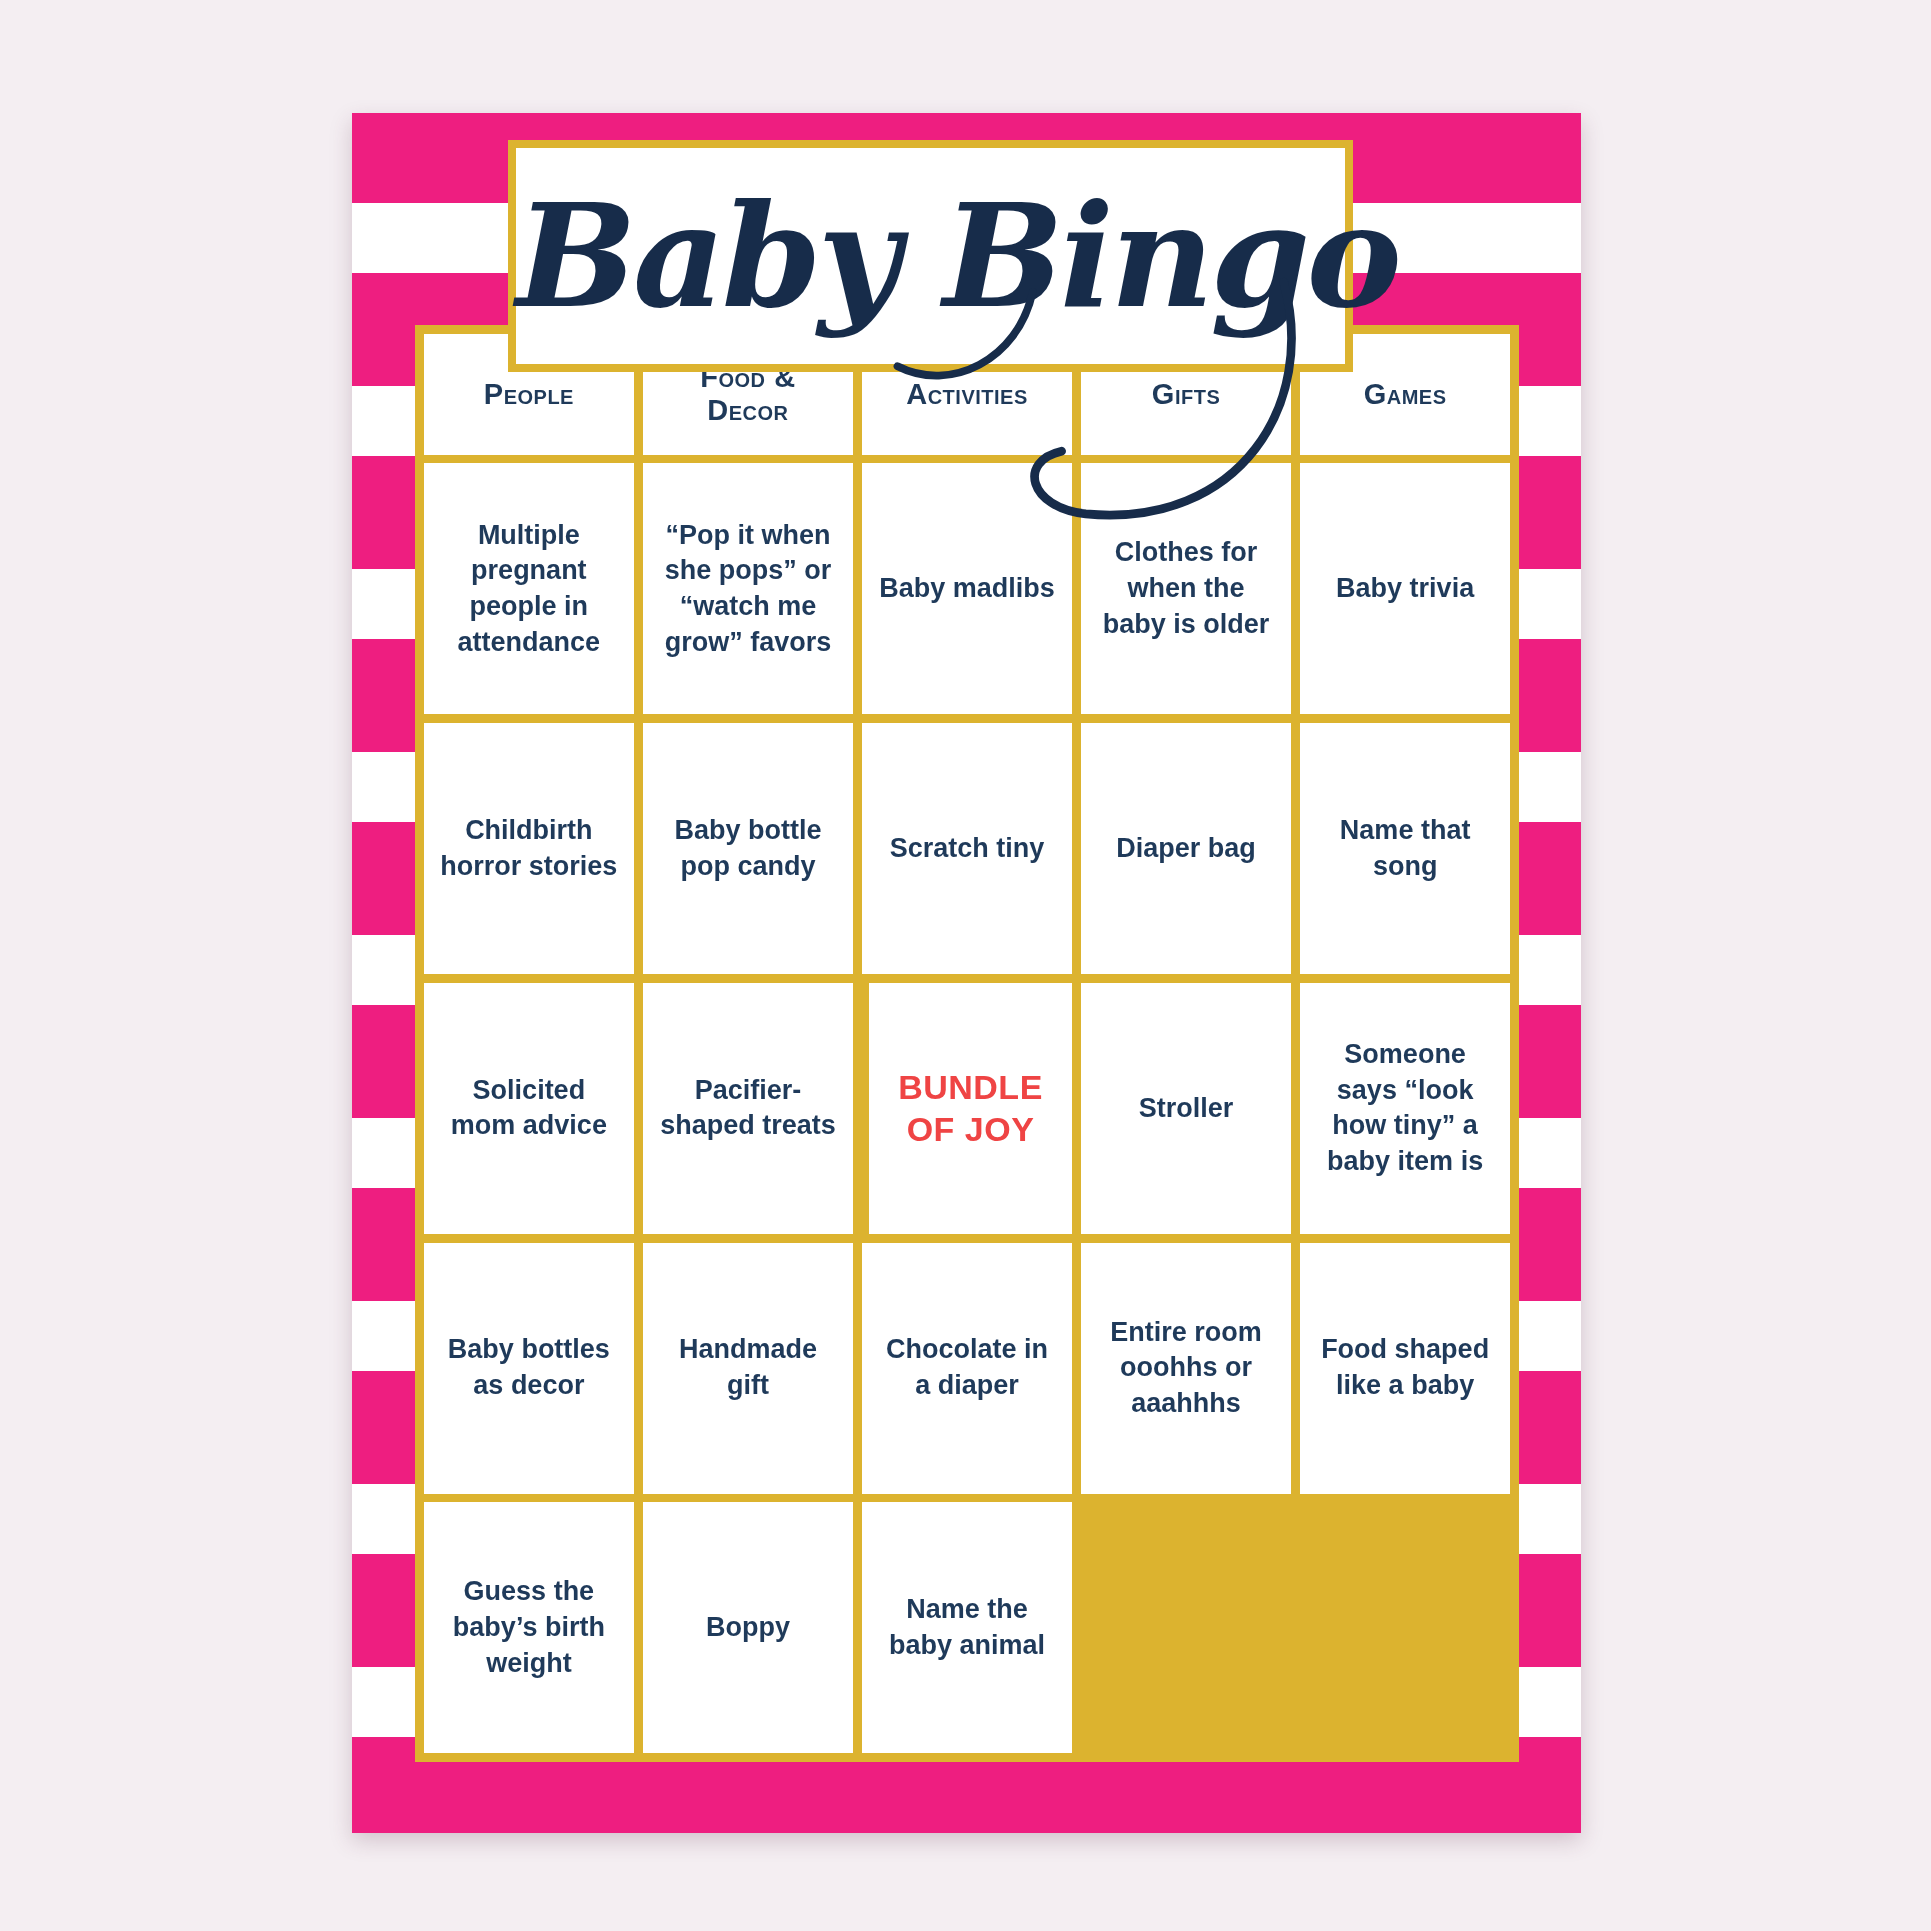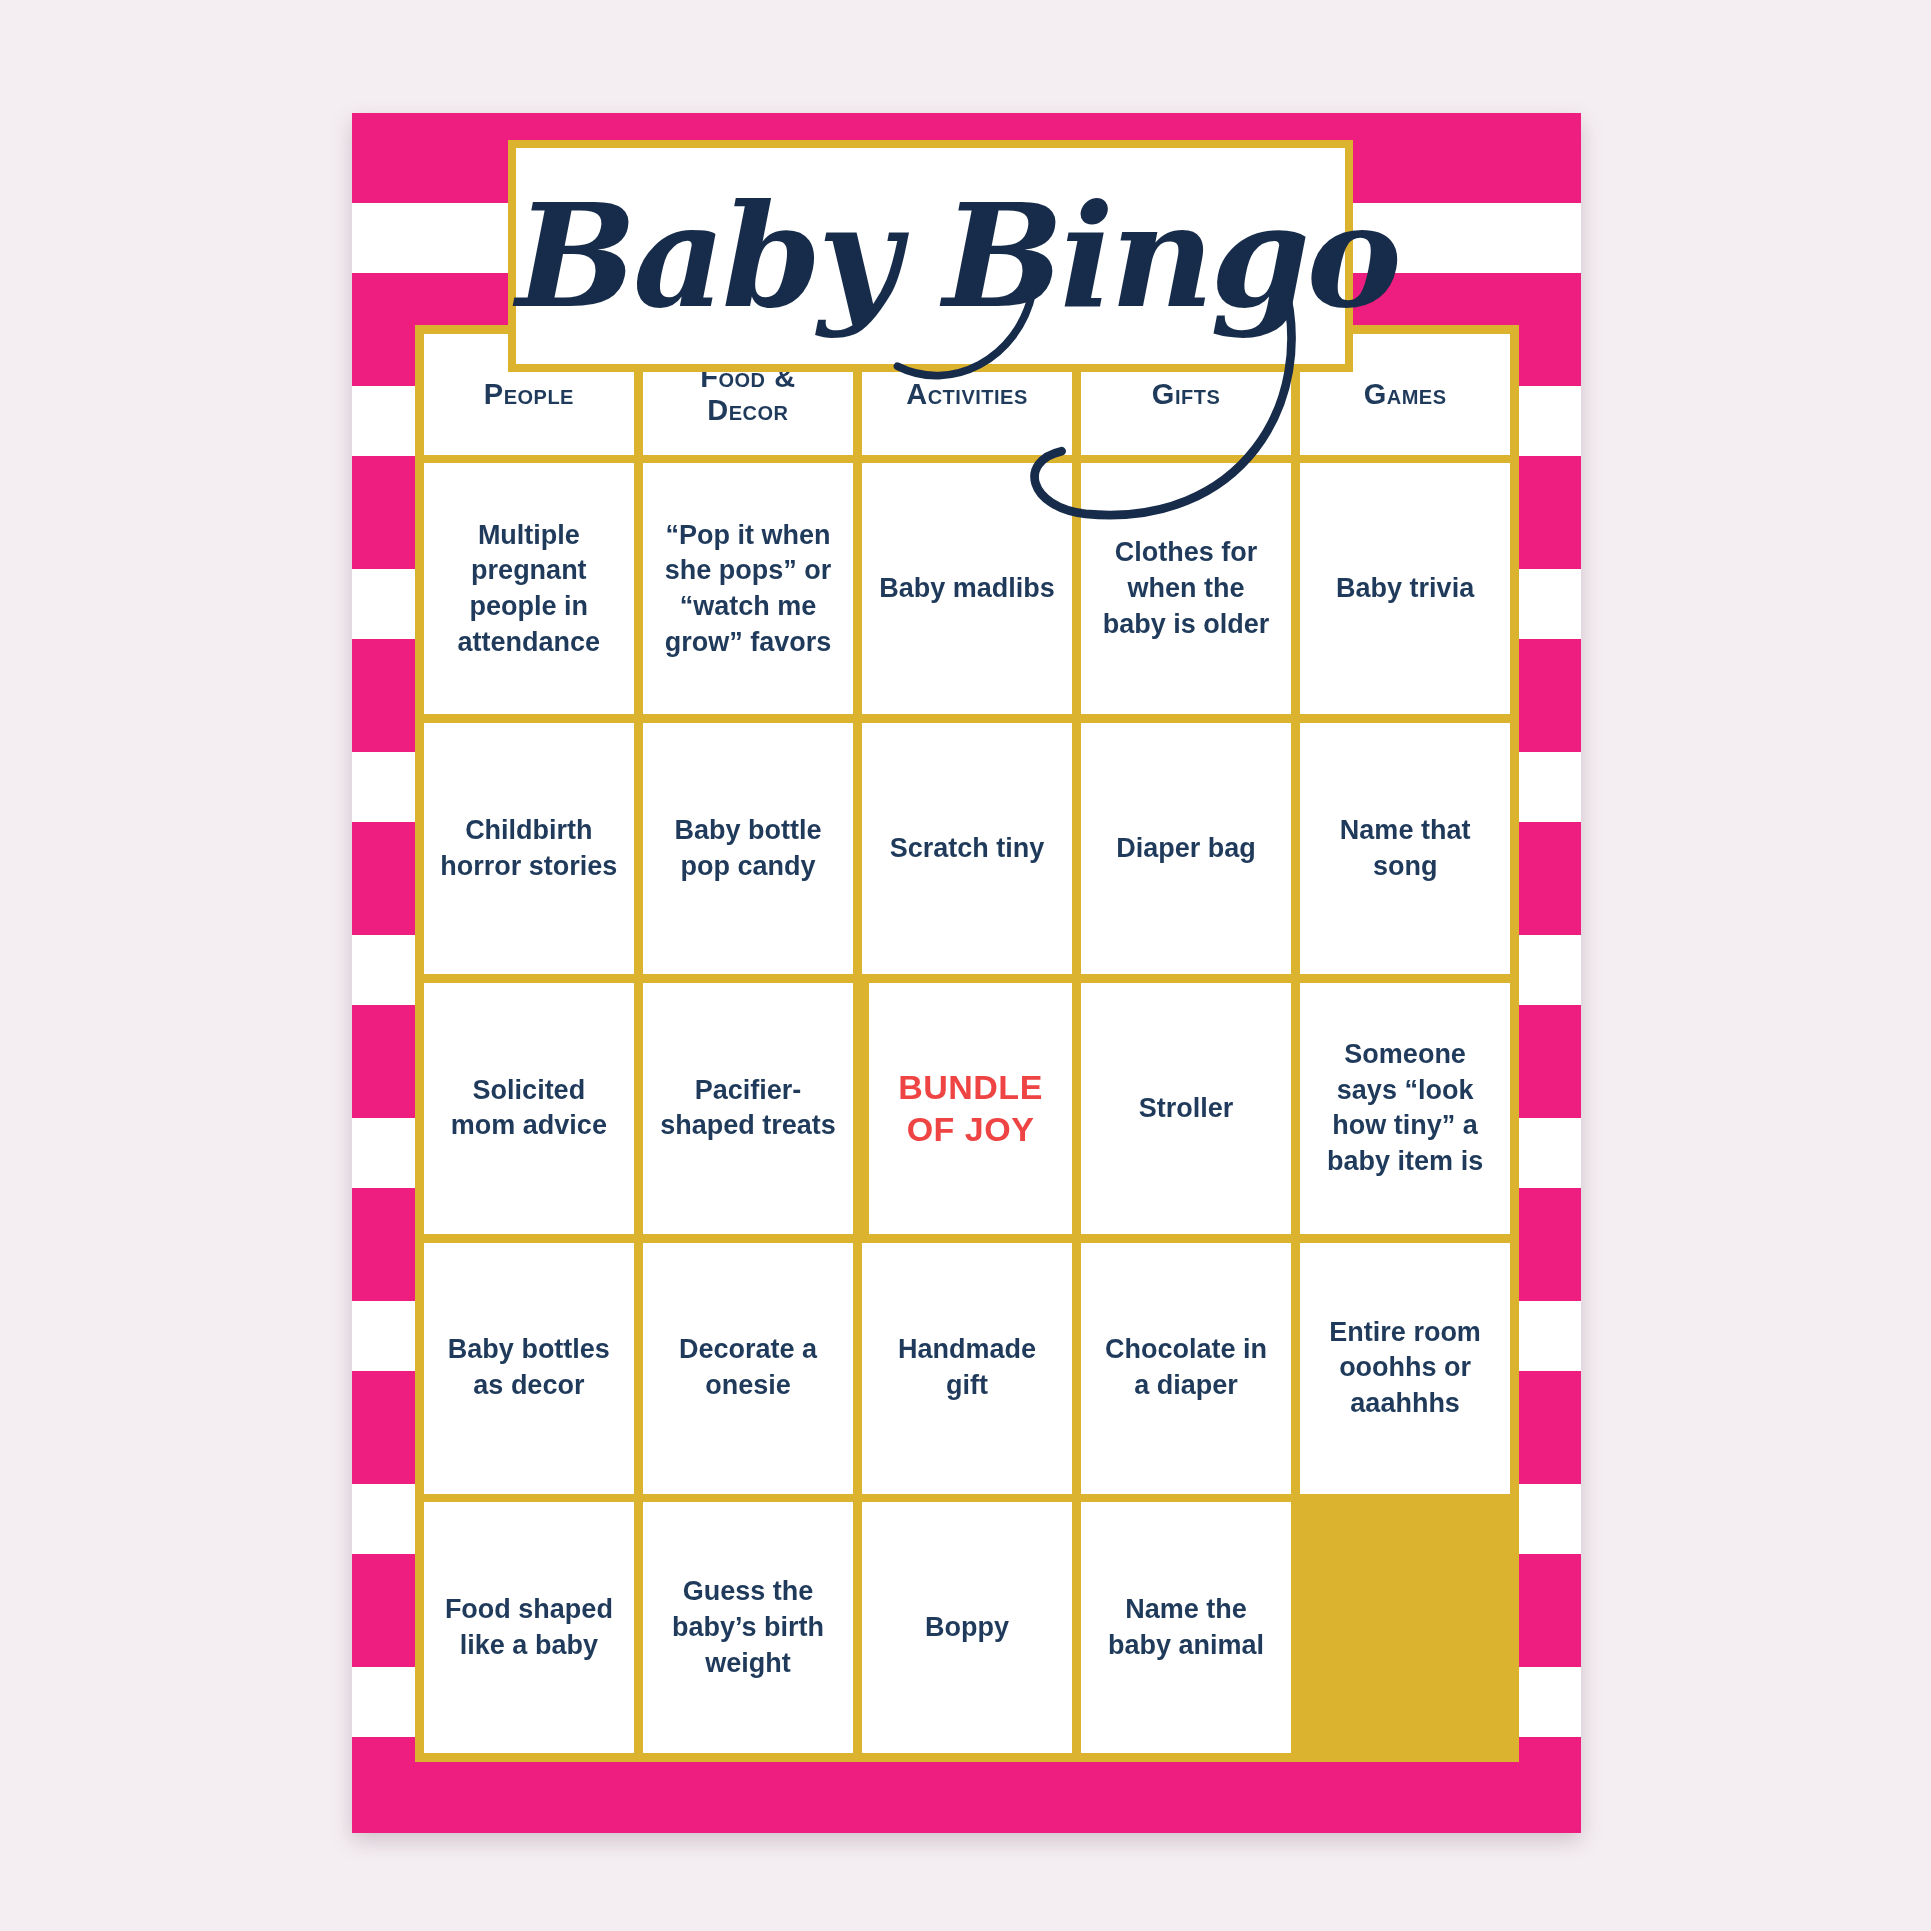--- a/index.html
+++ b/index.html
@@ -146,21 +146,20 @@
     <div class="cell">Diaper bag</div>
     <div class="cell">Name that song</div>
 
     <div class="cell">Solicited mom advice</div>
     <div class="cell">Pacifier-shaped treats</div>
     <div class="cell free">BUNDLE OF JOY</div>
     <div class="cell">Stroller</div>
 
     <div class="cell">Someone says “look how tiny” a baby item is</div>
     <div class="cell">Baby bottles as decor</div>
-    <div class="cell">Decorate a onesie</div>
     <div class="cell">Handmade gift</div>
     <div class="cell">Chocolate in a diaper</div>
 
     <div class="cell">Entire room ooohhs or aaahhhs</div>
     <div class="cell">Food shaped like a baby</div>
     <div class="cell">Guess the baby’s birth weight</div>
     <div class="cell">Boppy</div>
     <div class="cell">Name the baby animal</div>
   </div>
 

